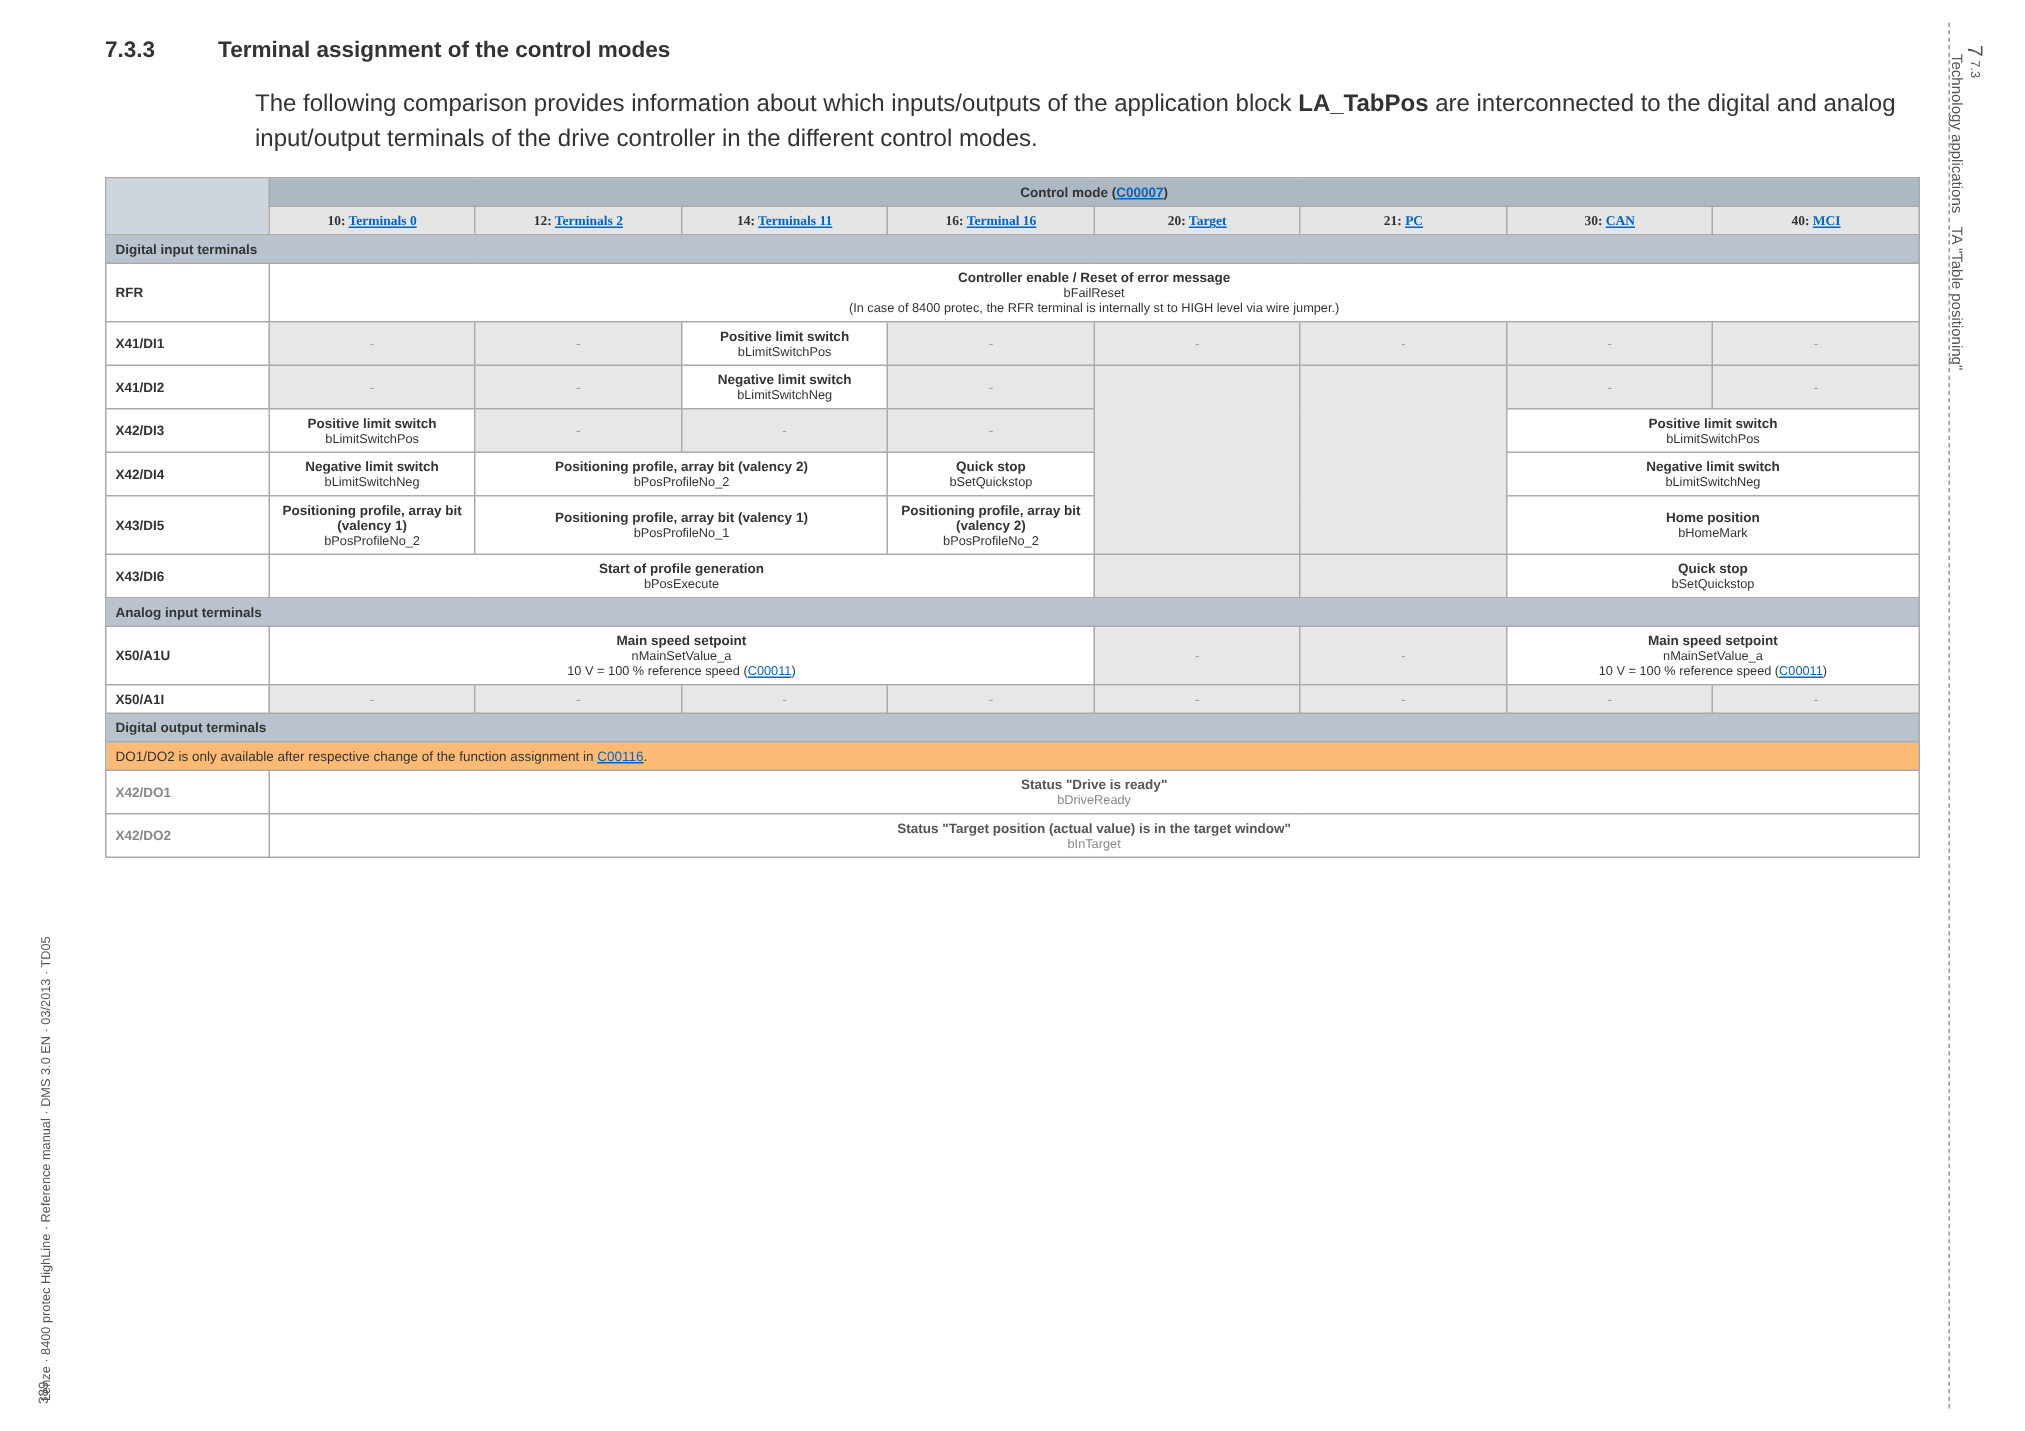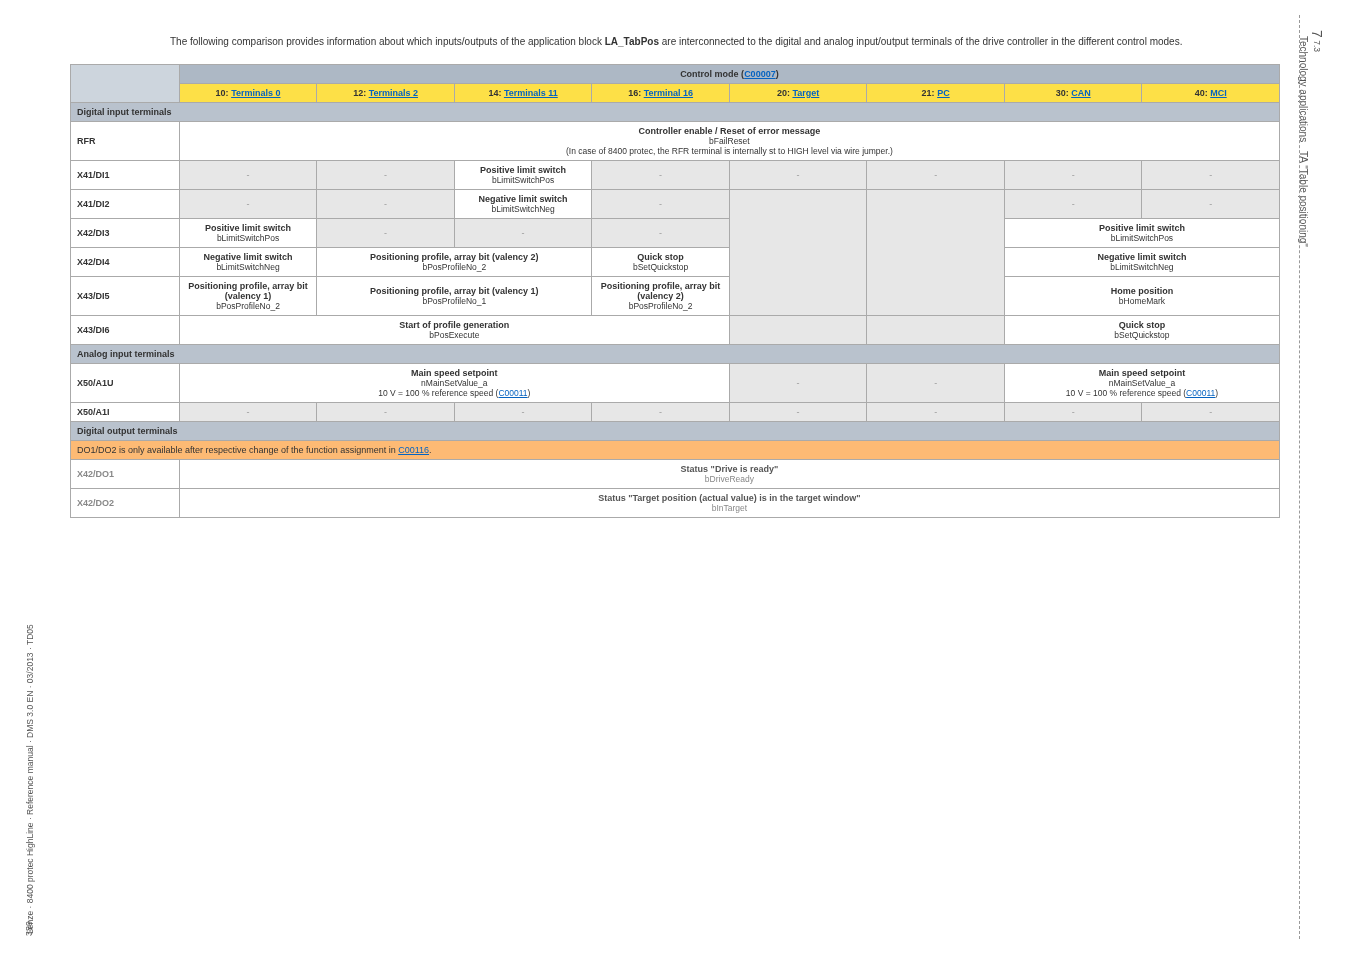--- a/index.html
+++ b/index.html
@@ -53,39 +53,39 @@
       top: 25px;
     }
     h2.section {
       font-size: 15px;
       font-weight: 700;
       margin: 0 0 12px 0;
       display: flex;
       gap: 42px;
     }
     .intro {
-      font-size: 10px;
+      font-size: 16px;
       margin-left: 100px;
       line-height: 1.45;
       margin-bottom: 14px;
     }
     .link { color: #0563c1; text-decoration: underline; }
     table {
       width: 100%;
       border-collapse: collapse;
       table-layout: fixed;
     }
     th, td {
       border: 1px solid #aaa;
       padding: 4px 6px;
       font-size: 9px;
       vertical-align: middle;
     }
     th { font-weight: 700; }
-    .hdr-row th { background: #fde047; }
+    .hdr-row th { background: #e5e5e5; font-family: Liberation Serif, serif; }
     .hdr-ctrlmode th { background: #adb8c5; text-align: center; height: 16px; }
     .section-row td, .section-row th {
       background: #b9c2cd;
       font-weight: 700;
       text-align: left;
       margin-left: 29px;
     }
     td.label { font-weight: 700; text-align: left; background: #fff; }
     td.center, th.center { text-align: center; }
     td.disabled { background: #e7e7e7; color: #999; text-align: center; }
@@ -113,20 +113,24 @@
   <span class="chap">7</span>
   <span>7.3</span><br>
   <span class="ta">Technology applications</span>
   <span class="ta">TA "Table positioning"</span>
 </div>
 
 <div class="dashline"></div>
 
 <div class="content">
 
+  <h2 class="section">
+    <span>7.3.3</span>
+    <span>Terminal assignment of the control modes</span>
+  </h2>
 
   <p class="intro">
     <span>The following comparison provides information about which inputs/outputs of the application block </span><b>LA_TabPos</b><span> are interconnected to the digital and analog input/output terminals of the drive controller in the different control modes.</span>
   </p>
 
   <table>
     <colgroup>
       <col class="c0">
         <col class="c">
         <col class="c">

